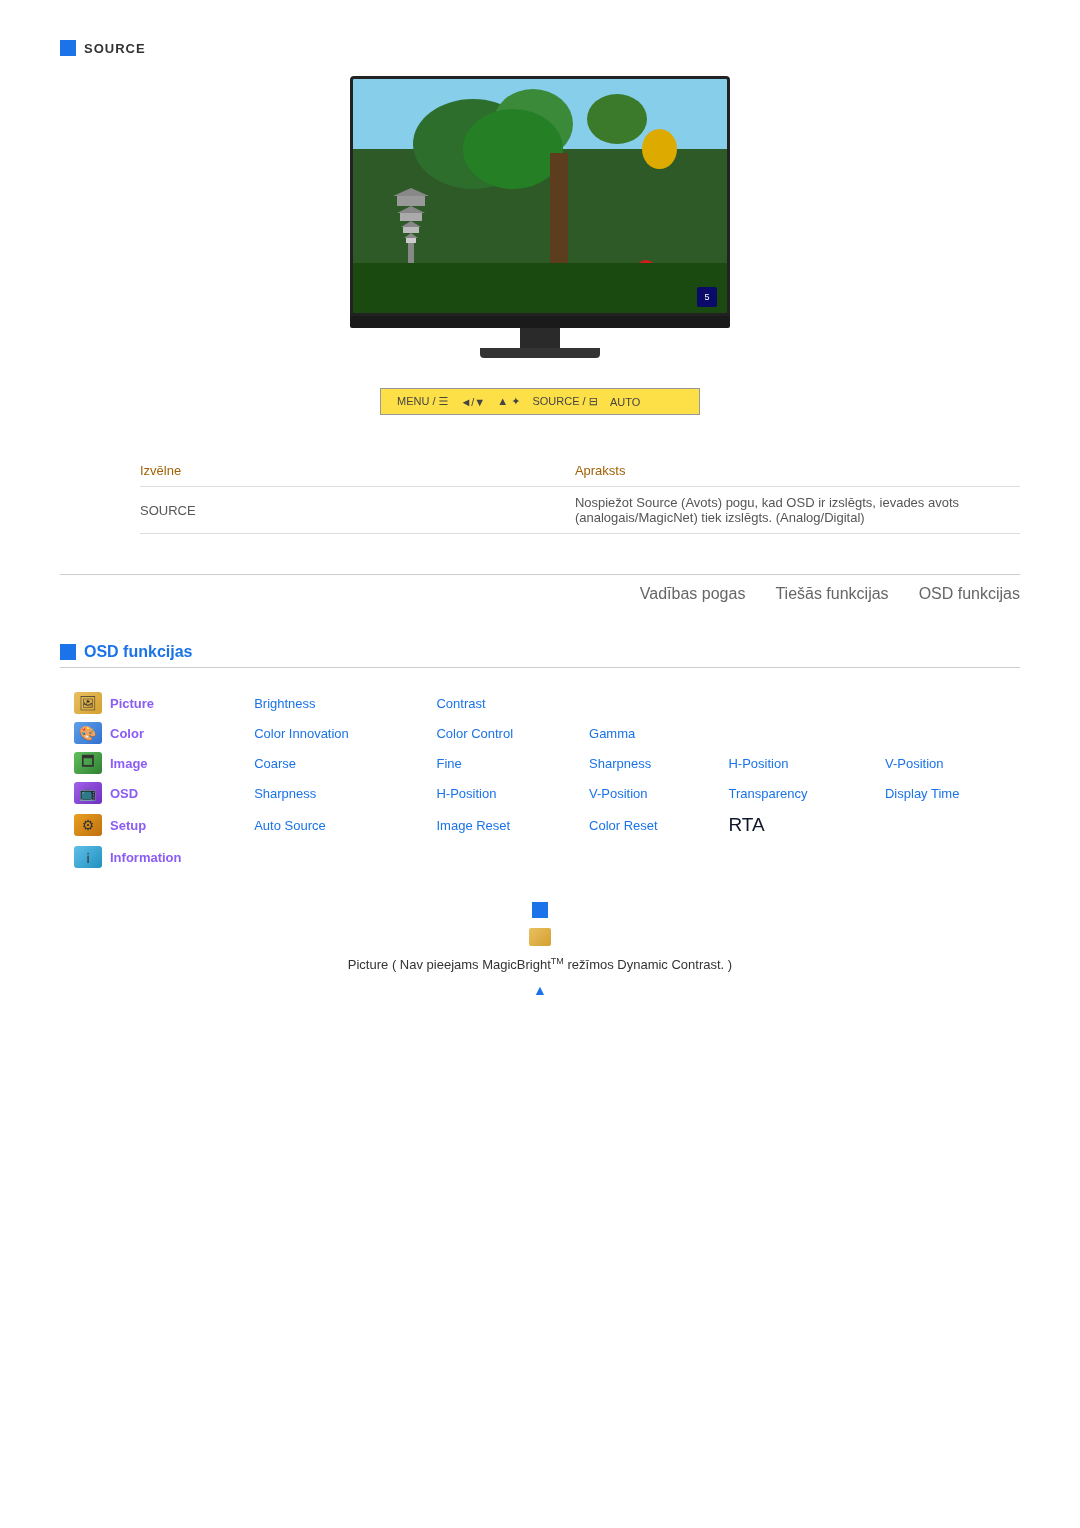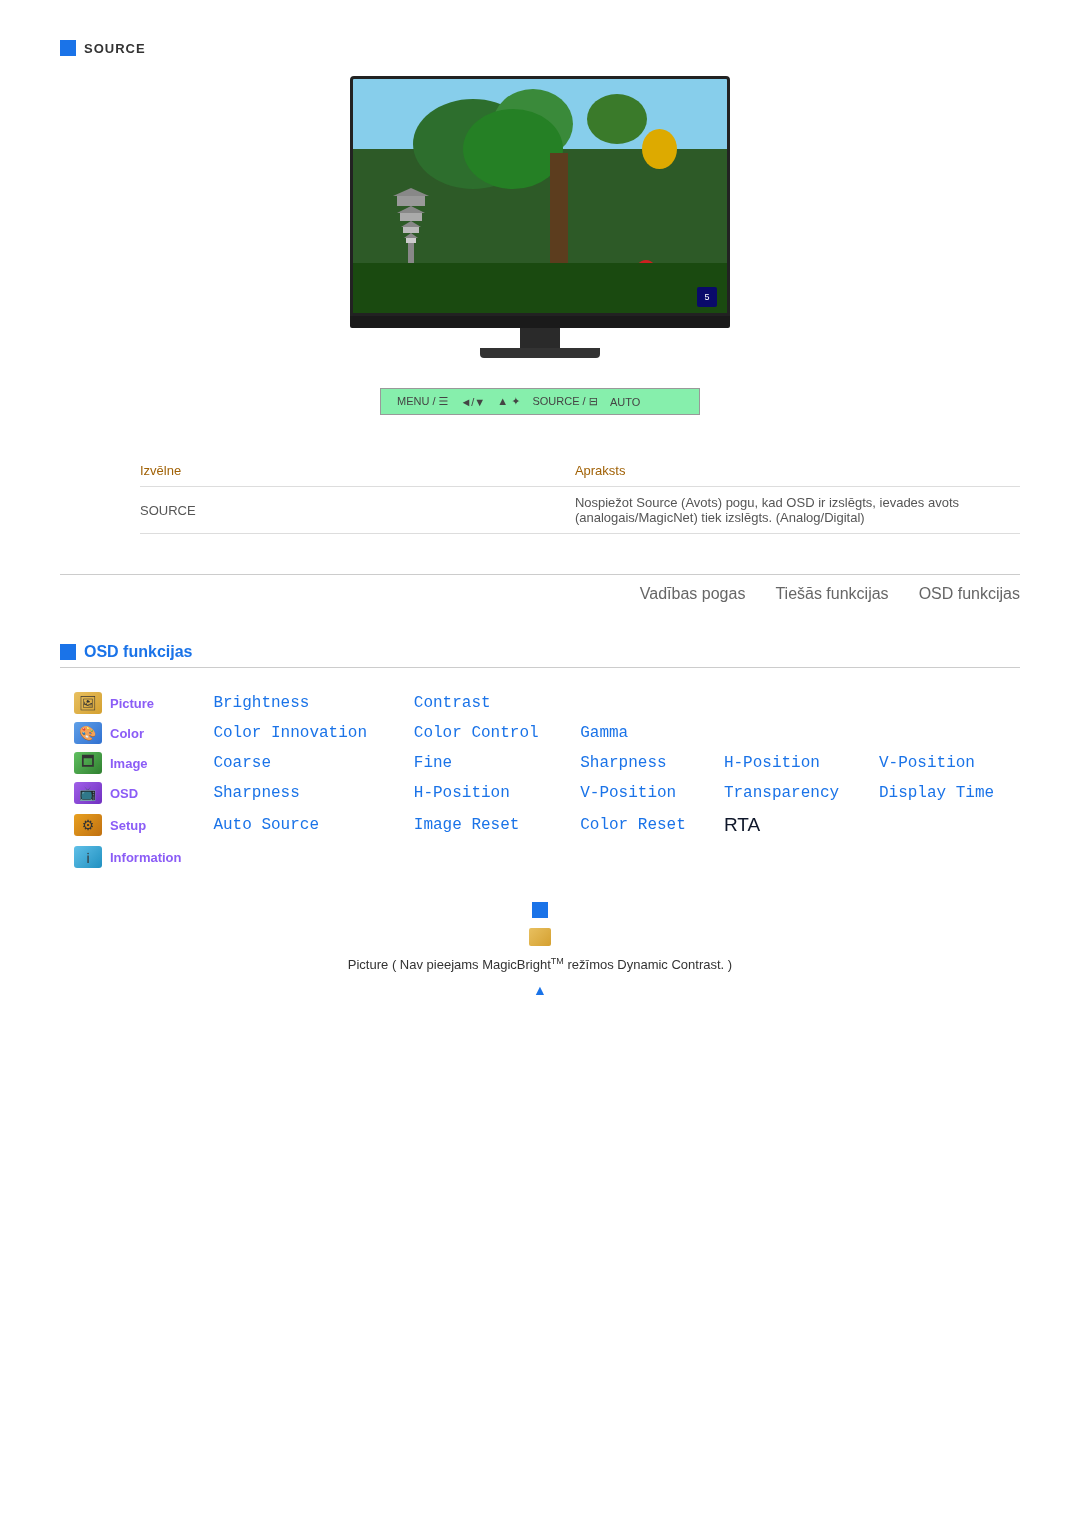--- a/index.html
+++ b/index.html
@@ -102,21 +102,21 @@
       margin-bottom: 40px;
     }
     .control-bar {
       border: 1px solid #999;
       padding: 6px 16px;
       display: flex;
       align-items: center;
       gap: 12px;
       font-size: 11px;
       color: #555;
-      background: #86efac;
+      background: #fde047;
       min-width: 320px;
     }
     .ctrl-icon {
       font-size: 11px;
       color: #444;
     }
 
     
     .table-section {
       margin-bottom: 40px;
@@ -223,23 +223,22 @@
     .icon-info { background: linear-gradient(135deg, #60c0e8 0%, #2090c0 100%); }
 
     .menu-label {
       font-weight: bold;
       color: #8b5cf6;
       font-size: 13px;
       min-width: 100px;
     }
     .menu-item-link {
       color: #1a73e8;
-      font-size: 16px;
+      font-size: 13px;
       cursor: pointer;
-      font-family: Liberation Mono, monospace;
     }
     .menu-item-text {
       color: #0f172a;
       font-size: 19px;
     }
 
     
     .bottom-note {
       display: flex;
       align-items: center;

